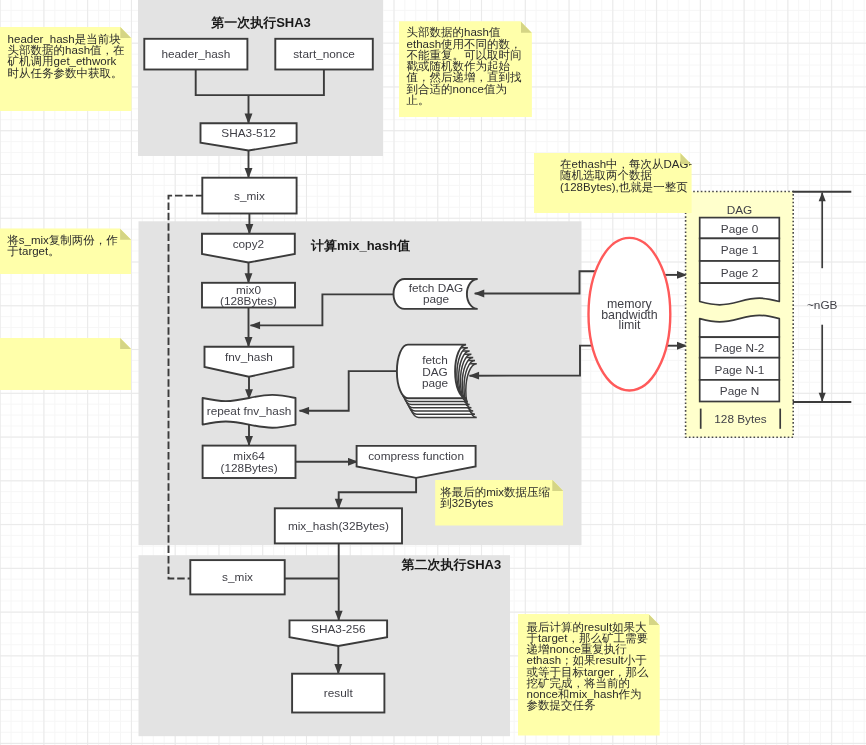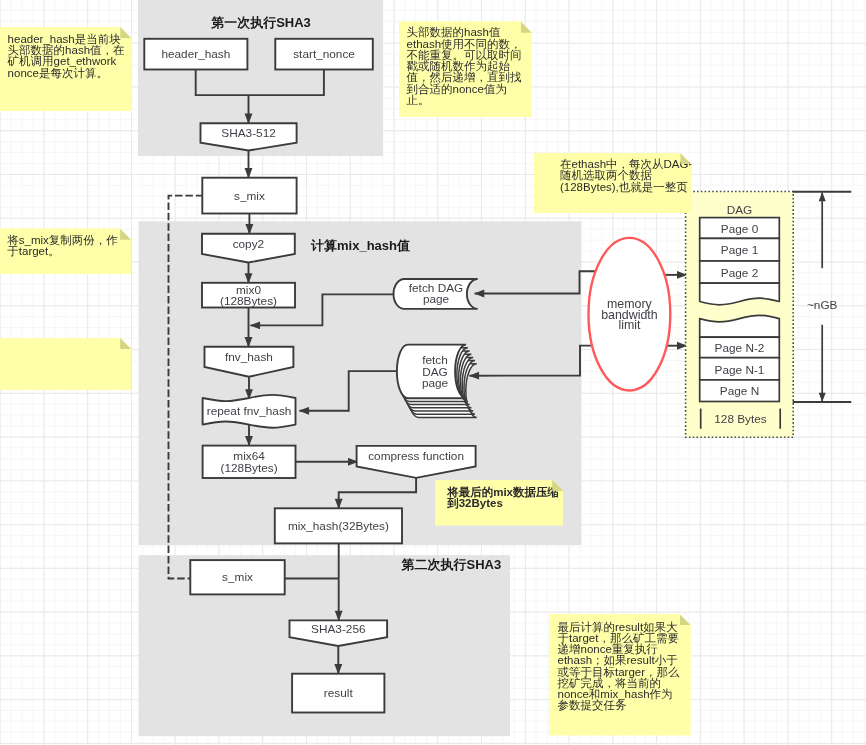--- a/index.html
+++ b/index.html
@@ -178,21 +178,21 @@
 <text x="261" y="26.5" text-anchor="middle" font-size="13" font-weight="bold" fill="#1a1a1a">第一次执行SHA3</text>
 <text x="311.0" y="250.4" text-anchor="start" font-size="13" font-weight="bold" fill="#1a1a1a">计算mix_hash值</text>
 <text x="451.4" y="569.3" text-anchor="middle" font-size="13" font-weight="bold" fill="#1a1a1a">第二次执行SHA3</text>
 </g>
 </svg>
 <div class="note" style="left:-7px;top:26.8px;width:138.5px;height:84.2px;padding:7px 7px 0 14.6px;">
 <div class="fold"></div>
 <div class="txt">header_hash是当前块
 头部数据的hash值，在
 矿机调用get_ethwork
-nonce是每次计算。</div>
+时从任务参数中获取。</div>
 </div>
 <div class="note" style="left:398.9px;top:21.3px;width:133px;height:95.7px;padding:6px 7px 0 7.7px;">
 <div class="fold"></div>
 <div class="txt">头部数据的hash值
 ethash使用不同的数，
 不能重复。可以取时间
 戳或随机数作为起始
 值，然后递增，直到找
 到合适的nonce值为
 止。</div>
@@ -204,26 +204,26 @@
 </div>
 <div class="note" style="left:-7px;top:337.7px;width:138.3px;height:52.5px;padding:7.4px 7px 0 14.3px;">
 <div class="fold"></div>
 </div>
 <div class="note" style="left:534px;top:153px;width:157.6px;height:60px;padding:6px 7px 0 26px;">
 <div class="fold"></div>
 <div class="txt">在ethash中，每次从DAG中
 随机选取两个数据
 (128Bytes),也就是一整页</div>
 </div>
-<div class="note" style="left:435.2px;top:479.5px;width:128.3px;height:46px;padding:7px 7px 0 12px;font-weight:bold;">
+<div class="note" style="left:435.2px;top:479.5px;width:128.3px;height:46px;padding:7px 7px 0 5px;">
 <div class="fold"></div>
 <div class="txt">将最后的mix数据压缩
 到32Bytes</div>
 </div>
-<div class="note" style="left:517.5px;top:613.8px;width:142.2px;height:121.8px;padding:7.9px 7px 0 9px;margin-left:31px;">
+<div class="note" style="left:517.5px;top:613.8px;width:142.2px;height:121.8px;padding:7.9px 7px 0 9px;">
 <div class="fold"></div>
 <div class="txt">最后计算的result如果大
 于target，那么矿工需要
 递增nonce重复执行
 ethash；如果result小于
 或等于目标targer，那么
 挖矿完成，将当前的
 nonce和mix_hash作为
 参数提交任务</div>
 </div>

